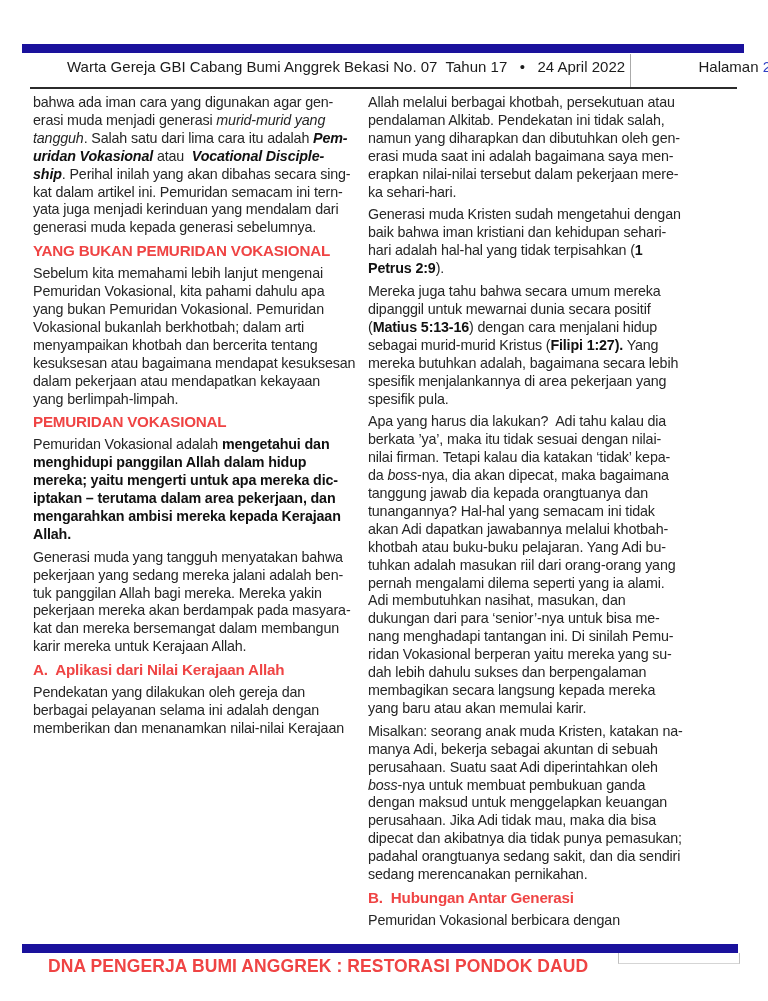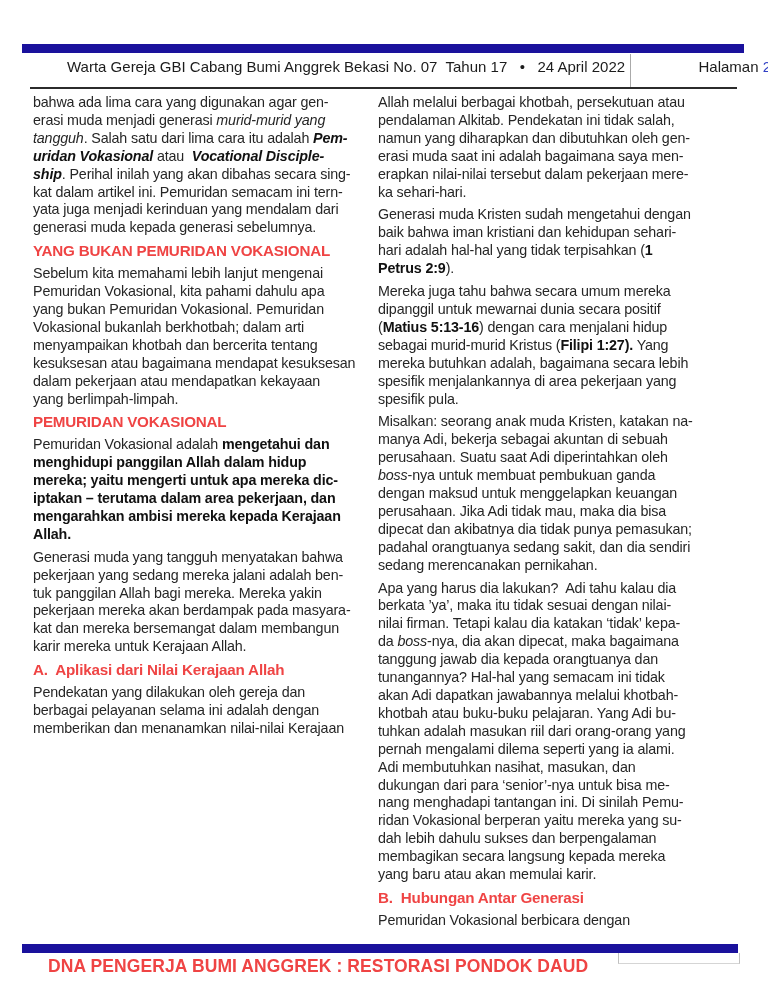--- a/index.html
+++ b/index.html
@@ -17,21 +17,21 @@
   .page-num{color:#3140c4;}
   .header-vline{position:absolute;left:630px;top:54px;height:34px;width:0;border-left:1px solid #aaa;}
   .header-rule{position:absolute;left:30px;top:87px;width:707px;height:0;border-top:2px solid #2b2b2b;}
   
   .col{
     position:absolute;top:94px;width:356px;
     font-size:14.3px;line-height:17.9px;letter-spacing:-0.15px;
     white-space:pre;color:#262626;
   }
   .col-left{left:33px;}
-  .col-right{left:378px;}
+  .col-right{left:368px;}
   .blk-p{margin:0 0 5px 0;}
   .blk-h{margin:3px 0 5px 0;font-weight:bold;color:#ef4444;font-size:15.2px;letter-spacing:-0.2px;}
   .r-b{font-weight:bold;color:#111;}
   .r-i{font-style:italic;}
   .r-bi{font-weight:bold;font-style:italic;color:#111;}
   
   .footer-bar{position:absolute;left:22px;top:944px;width:716px;height:9px;background:#1a119c;}
   .footer-cell{position:absolute;left:618px;top:953px;width:120px;height:10px;
     border-left:1px solid #c0c0c0;border-right:1px solid #c0c0c0;border-bottom:1px solid #d5d5d5;}
   .footer-text{
@@ -44,21 +44,21 @@
 
 <div class="topbar"></div>
 
 <div class="header-row">
   <span>Warta Gereja GBI Cabang Bumi Anggrek Bekasi No. 07  Tahun 17   •   24 April 2022</span>
   <span><span>Halaman </span><span class="page-num">2</span></span>
 </div>
 <div class="header-vline"></div>
 <div class="header-rule"></div>
 
-<div class="col col-left" id="col-left"><div class="blk-p"><span class="">bahwa ada lima cara yang digunakan agar gen-
+<div class="col col-left" id="col-left"><div class="blk-p"><span class="">bahwa ada iman cara yang digunakan agar gen-
 erasi muda menjadi generasi </span><span class="r-i">murid-murid yang
 tangguh</span><span class="">. Salah satu dari lima cara itu adalah </span><span class="r-bi">Pem-
 uridan Vokasional</span><span class=""> atau  </span><span class="r-bi">Vocational Disciple-
 ship</span><span class="">. Perihal inilah yang akan dibahas secara sing-
 kat dalam artikel ini. Pemuridan semacam ini tern-
 yata juga menjadi kerinduan yang mendalam dari
 generasi muda kepada generasi sebelumnya.</span></div><div class="blk-h">YANG BUKAN PEMURIDAN VOKASIONAL</div><div class="blk-p"><span class="">Sebelum kita memahami lebih lanjut mengenai
 Pemuridan Vokasional, kita pahami dahulu apa
 yang bukan Pemuridan Vokasional. Pemuridan
 Vokasional bukanlah berkhotbah; dalam arti
@@ -85,41 +85,41 @@
 erapkan nilai-nilai tersebut dalam pekerjaan mere-
 ka sehari-hari.</span></div><div class="blk-p"><span class="">Generasi muda Kristen sudah mengetahui dengan
 baik bahwa iman kristiani dan kehidupan sehari-
 hari adalah hal-hal yang tidak terpisahkan (</span><span class="r-b">1
 Petrus 2:9</span><span class="">).</span></div><div class="blk-p"><span class="">Mereka juga tahu bahwa secara umum mereka
 dipanggil untuk mewarnai dunia secara positif
 (</span><span class="r-b">Matius 5:13-16</span><span class="">) dengan cara menjalani hidup
 sebagai murid-murid Kristus (</span><span class="r-b">Filipi 1:27).</span><span class=""> Yang
 mereka butuhkan adalah, bagaimana secara lebih
 spesifik menjalankannya di area pekerjaan yang
-spesifik pula.</span></div><div class="blk-p"><span class="">Misalkan: seorang anak muda Kristen, katakan na-
-manya Adi, bekerja sebagai akuntan di sebuah
-perusahaan. Suatu saat Adi diperintahkan oleh
-</span><span class="r-i">boss</span><span class="">-nya untuk membuat pembukuan ganda
-dengan maksud untuk menggelapkan keuangan
-perusahaan. Jika Adi tidak mau, maka dia bisa
-dipecat dan akibatnya dia tidak punya pemasukan;
-padahal orangtuanya sedang sakit, dan dia sendiri
-sedang merencanakan pernikahan.</span></div><div class="blk-p"><span class="">Apa yang harus dia lakukan?  Adi tahu kalau dia
+spesifik pula.</span></div><div class="blk-p"><span class="">Apa yang harus dia lakukan?  Adi tahu kalau dia
 berkata ’ya’, maka itu tidak sesuai dengan nilai-
 nilai firman. Tetapi kalau dia katakan ‘tidak’ kepa-
 da </span><span class="r-i">boss</span><span class="">-nya, dia akan dipecat, maka bagaimana
 tanggung jawab dia kepada orangtuanya dan
 tunangannya? Hal-hal yang semacam ini tidak
 akan Adi dapatkan jawabannya melalui khotbah-
 khotbah atau buku-buku pelajaran. Yang Adi bu-
 tuhkan adalah masukan riil dari orang-orang yang
 pernah mengalami dilema seperti yang ia alami.
 Adi membutuhkan nasihat, masukan, dan
 dukungan dari para ‘senior’-nya untuk bisa me-
 nang menghadapi tantangan ini. Di sinilah Pemu-
 ridan Vokasional berperan yaitu mereka yang su-
 dah lebih dahulu sukses dan berpengalaman
 membagikan secara langsung kepada mereka
-yang baru atau akan memulai karir.</span></div><div class="blk-h">B.  Hubungan Antar Generasi</div><div class="blk-p"><span class="">Pemuridan Vokasional berbicara dengan</span></div></div>
+yang baru atau akan memulai karir.</span></div><div class="blk-p"><span class="">Misalkan: seorang anak muda Kristen, katakan na-
+manya Adi, bekerja sebagai akuntan di sebuah
+perusahaan. Suatu saat Adi diperintahkan oleh
+</span><span class="r-i">boss</span><span class="">-nya untuk membuat pembukuan ganda
+dengan maksud untuk menggelapkan keuangan
+perusahaan. Jika Adi tidak mau, maka dia bisa
+dipecat dan akibatnya dia tidak punya pemasukan;
+padahal orangtuanya sedang sakit, dan dia sendiri
+sedang merencanakan pernikahan.</span></div><div class="blk-h">B.  Hubungan Antar Generasi</div><div class="blk-p"><span class="">Pemuridan Vokasional berbicara dengan</span></div></div>
 
 <div class="footer-bar"></div>
 <div class="footer-cell"></div>
 <div class="footer-text">DNA PENGERJA BUMI ANGGREK : RESTORASI PONDOK DAUD</div>
 
 </body></html>

